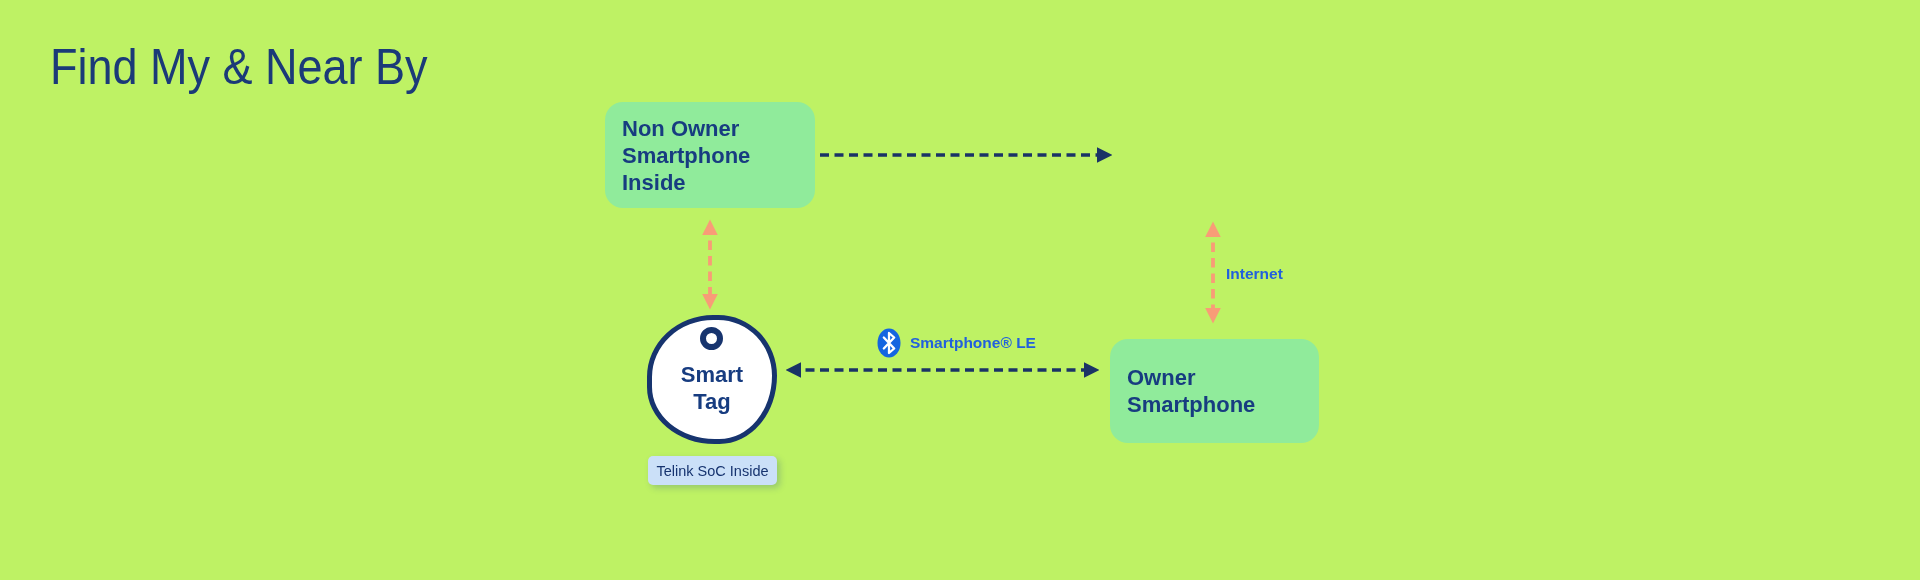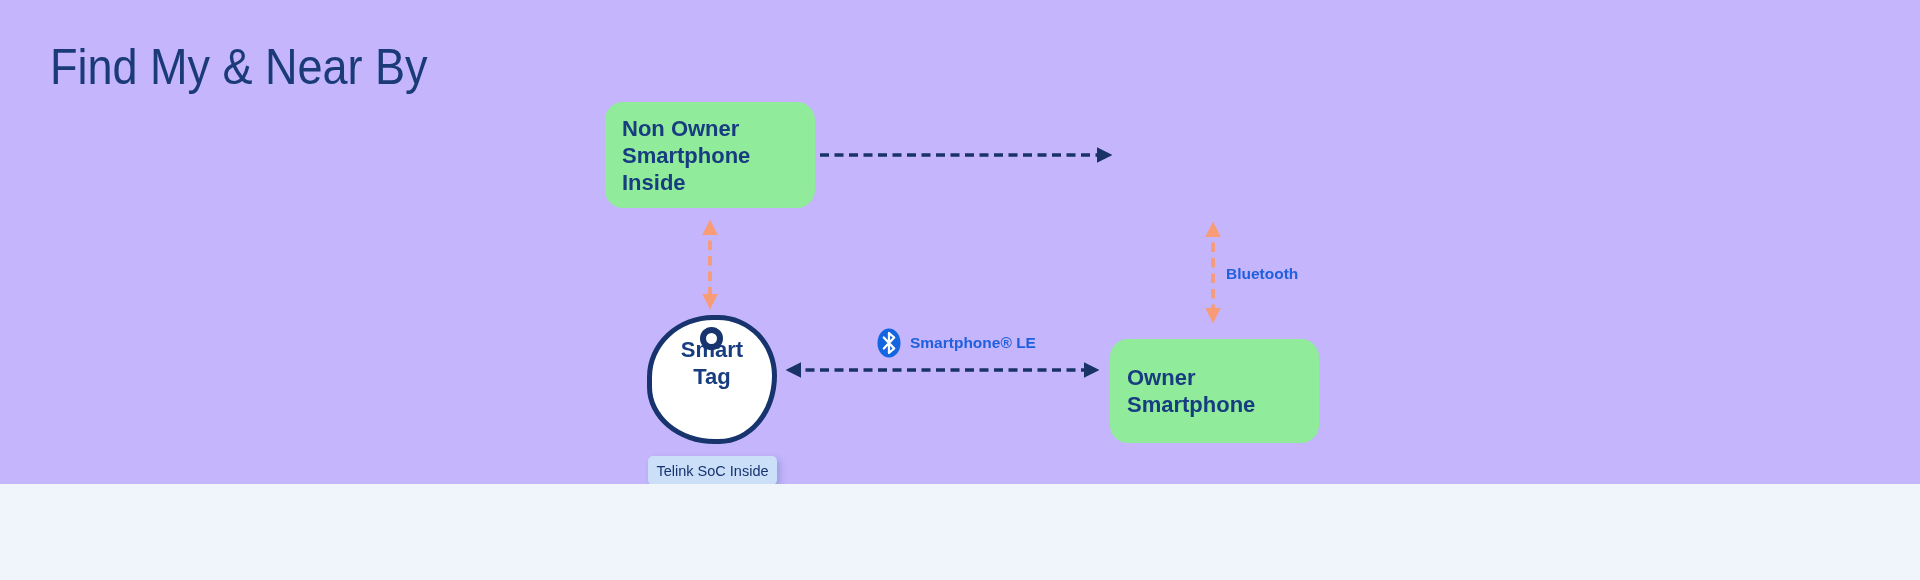--- a/index.html
+++ b/index.html
@@ -3,22 +3,22 @@
 <meta charset="utf-8">
 <style>
   html, body { margin: 0; padding: 0; }
   body {
     background: #eff5fa;
     font-family: "Liberation Sans", sans-serif;
   }
   .canvas {
     position: relative;
     width: 1920px;
-    height: 484px;
-    background: #c4b5fd;
+    height: 580px;
+    background: #bef264;
     overflow: hidden;
   }
   .title {
     position: absolute;
     left: 50px;
     top: 42px;
     font-size: 50px;
     line-height: 50px;
     font-weight: 400;
     color: #1b3a78;
@@ -63,21 +63,21 @@
     font-size: 22px; line-height: 27px;
   }
 
   .tag {
     position: absolute;
     left: 647px; top: 315px; width: 130px; height: 129px;
     box-sizing: border-box;
     background: #ffffff;
     border: 5.5px solid #17346e;
     border-radius: 53% 47% 46% 54% / 50% 49% 55% 46%;
-    display: flex; flex-direction: column; 
+    display: flex; flex-direction: column; justify-content: center;
     text-align: center;
     padding-top: 16px;
     color: #173c80; font-weight: 700; font-size: 22px; line-height: 27px;
   }
   .tag-hole {
     position: absolute; left: 48px; top: 7px;
     width: 11px; height: 11px;
     background: #ffffff;
     border: 6px solid #17346e;
     border-radius: 50%;
@@ -140,17 +140,17 @@
     <div>Owner</div>
     <div>Smartphone</div>
   </div>
 
   <svg class="bt-icon" width="24" height="30" viewBox="0 0 24 30">
     <ellipse cx="12" cy="15" rx="11.5" ry="14.5" fill="#1465e0"></ellipse>
     <path d="M6.8 9.5 L17.2 20.5 L12 25 L12 5 L17.2 9.5 L6.8 20.5" fill="none" stroke="#ffffff" stroke-width="2.3" stroke-linejoin="round" stroke-linecap="round"></path>
   </svg>
   <div class="bt-label">Smartphone® LE</div>
 
-  <div class="internet-label">Bluetooth</div>
+  <div class="internet-label">Internet</div>
 
   <div class="badge">Telink SoC Inside</div>
 
 </div>
 
 </body></html>

